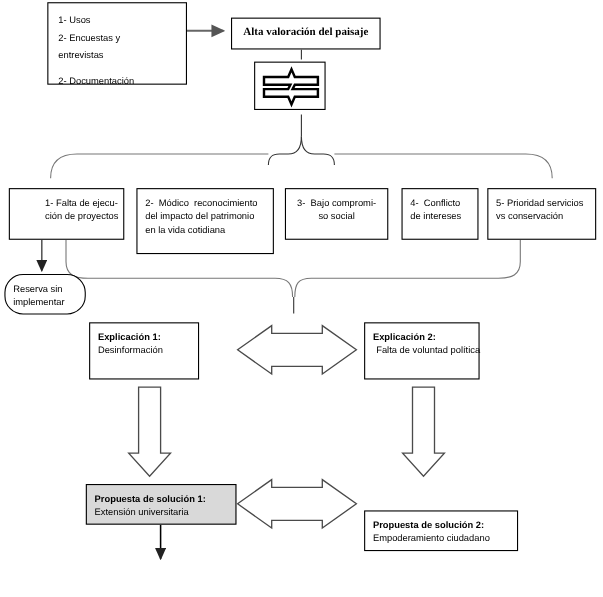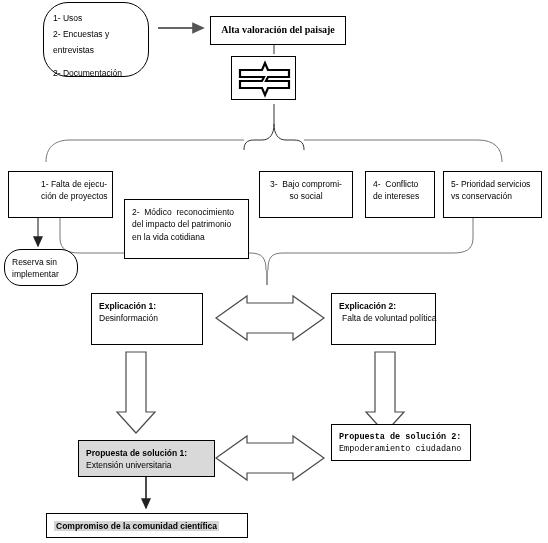--- a/index.html
+++ b/index.html
@@ -118,21 +118,21 @@
 
     <g>
       <path d="M126,352 L146,352 L146,412 L155,412 L136,433 L117,412 L126,412 Z" fill="#ffffff" stroke="#4a4a4a" stroke-width="1.2" stroke-linejoin="miter"></path>
     </g>
 
     <g>
       <path d="M375,352 L395,352 L395,412 L404,412 L385,433 L366,412 L375,412 Z" fill="#ffffff" stroke="#4a4a4a" stroke-width="1.2" stroke-linejoin="miter"></path>
     </g>
   </svg>
 
-  <div class="box" style="left:43px; top:2px; width:106px; height:75px; padding:7px 9px; line-height:1.9;border-radius:25px;">
+  <div class="box" style="left:43px; top:2px; width:127px; height:75px; padding:7px 9px; line-height:1.9;">
     <span class="ln">1- Usos</span>
     <span class="ln">2- Encuestas y</span>
     <span class="ln">entrevistas</span>
     <span class="ln" style="margin-top:7px;">2- Documentación</span>
   </div>
 
   <div class="box serif-bold" style="left:210px; top:16px; width:136px; height:29px; padding:0;">
     <div class="center-mid">Alta valoración del paisaje</div>
   </div>
 
@@ -140,21 +140,21 @@
     <svg viewBox="0 0 65 44" width="65" height="44">
       <path d="M8,13 L30,13 L33,6 L36,13 L57,13 L57,20 L36,20 L34,24 L57,24 L57,31 L36,31 L33,38 L30,31 L8,31 L8,24 L30,24 L32,20 L8,20 Z" fill="#ffffff" stroke="#000000" stroke-width="2.2" stroke-linejoin="miter"></path>
     </svg>
   </div>
 
   <div class="box" style="left:8px; top:171px; width:105px; height:47px;padding-left:32px;">
     <span class="ln">1- Falta de ejecu-</span>
     <span class="ln">ción de proyectos</span>
   </div>
 
-  <div class="box" style="left:124px; top:171px; width:125px; height:60px;margin-top:28px;">
+  <div class="box" style="left:124px; top:171px; width:125px; height:60px;">
     <span class="ln">2-  Módico  reconocimiento</span>
     <span class="ln">del impacto del patrimonio</span>
     <span class="ln">en la vida cotidiana</span>
   </div>
 
   <div class="box" style="left:259px; top:171px; width:94px; height:47px;text-align:center;">
     <span class="ln">3-  Bajo compromi-</span>
     <span class="ln">so social</span>
   </div>
 
@@ -166,37 +166,34 @@
   <div class="box" style="left:443px; top:171px; width:99px; height:47px;">
     <span class="ln">5- Prioridad servicios</span>
     <span class="ln">vs conservación</span>
   </div>
 
   <div class="box" style="left:4px; top:249px; width:74px; height:37px;border-radius:17px;">
     <span class="ln">Reserva sin</span>
     <span class="ln">implementar</span>
   </div>
 
-  <div class="box" style="left:91px; top:293px; width:112px; height:52px;">
+  <div class="box" style="left:81px; top:293px; width:100px; height:52px;">
     <span class="ln ttl">Explicación 1:</span>
     <span class="ln">Desinformación</span>
   </div>
 
   <div class="box" style="left:331px; top:293px; width:105px; height:52px;">
     <span class="ln ttl">Explicación 2:</span>
     <span class="ln" style="padding-left:3px;">Falta de voluntad política</span>
   </div>
 
   <div class="box shaded" style="left:78px; top:440px; width:137px; height:37px;">
     <span class="ln ttl">Propuesta de solución 1:</span>
     <span class="ln">Extensión universitaria</span>
   </div>
 
-  <div class="box" style="left:331px; top:424px; width:140px; height:37px;font-family:Liberation Mono, monospace;">
+  <div class="box" style="left:331px; top:464px; width:140px; height:37px;">
     <span class="ln ttl">Propuesta de solución 2:</span>
     <span class="ln">Empoderamiento ciudadano</span>
   </div>
 
-  <div class="box" style="left:46px; top:513px; width:202px; height:25px; padding:6px 7px;">
-    <span class="ttl hl">Compromiso de la comunidad científica</span>
-  </div>
 
 </div>
 
 </body></html>

